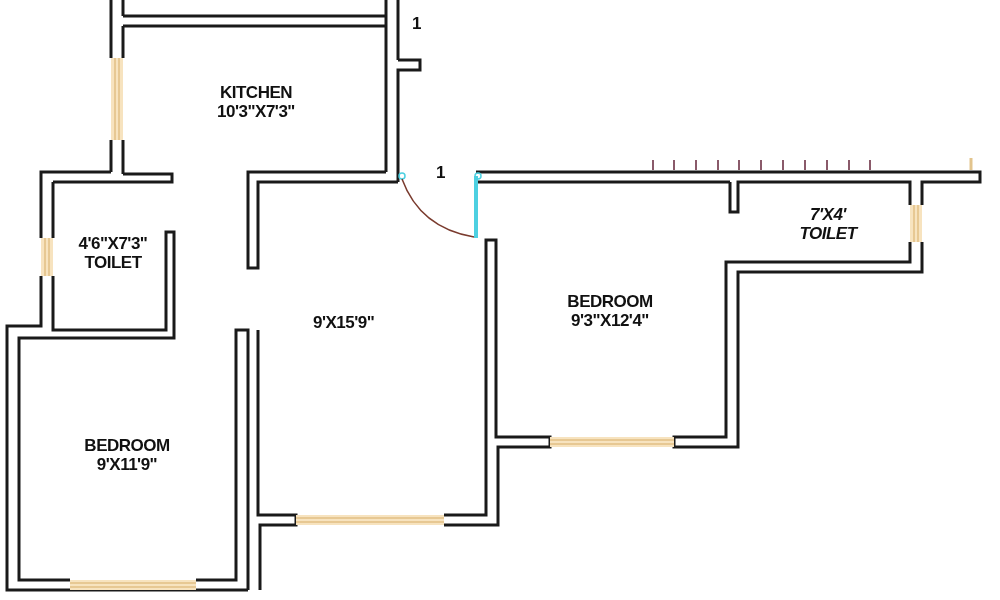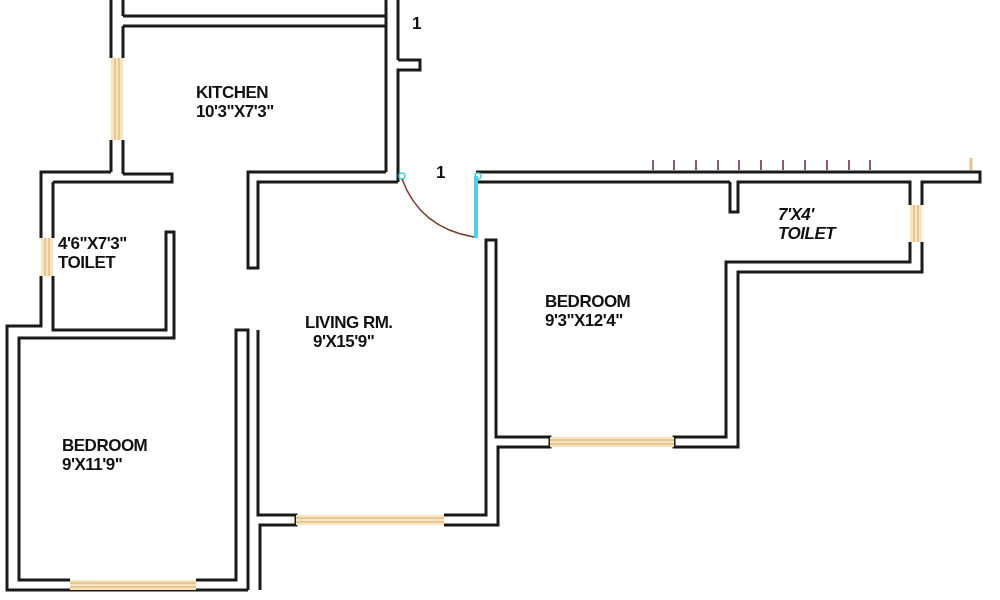--- a/index.html
+++ b/index.html
@@ -8,20 +8,21 @@
   .wall { fill: none; stroke: #1a1a1a; stroke-width: 3; stroke-linejoin: miter; }
   .win-fill { fill: #f7e3bf; stroke: none; }
   .win-line { stroke: #e2bf85; stroke-width: 1.5; }
   .label {
     position: absolute;
     font-family: "Liberation Sans", sans-serif;
     font-weight: bold;
     color: #111111;
     font-size: 17px;
     line-height: 19px;
+    text-align: center;
     white-space: nowrap;
     letter-spacing: -0.5px;
   }
   .marker {
     position: absolute;
     font-family: "Liberation Sans", sans-serif;
     font-weight: bold;
     color: #111;
     font-size: 17px;
   }
@@ -137,21 +138,20 @@
   <div>4'6"X7'3"</div>
   <div>TOILET</div>
 </div>
 
 <div class="label" style="left:778px; top:205px; width:100px;font-style:italic;">
   <div>7'X4'</div>
   <div>TOILET</div>
 </div>
 
 <div class="label" style="left:305px; top:313px; width:150px; text-align:left;">
-  <div>LIVING RM.</div>
   <div style="padding-left:8px;">9'X15'9"</div>
 </div>
 
 <div class="label" style="left:545px; top:292px; width:130px;">
   <div>BEDROOM</div>
   <div>9'3"X12'4"</div>
 </div>
 
 <div class="label" style="left:62px; top:436px; width:130px;">
   <div>BEDROOM</div>

